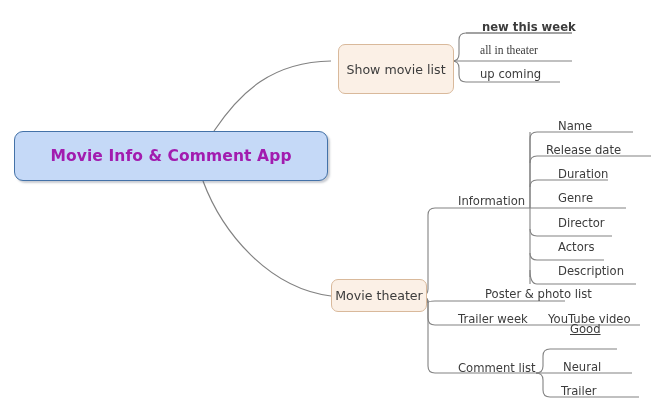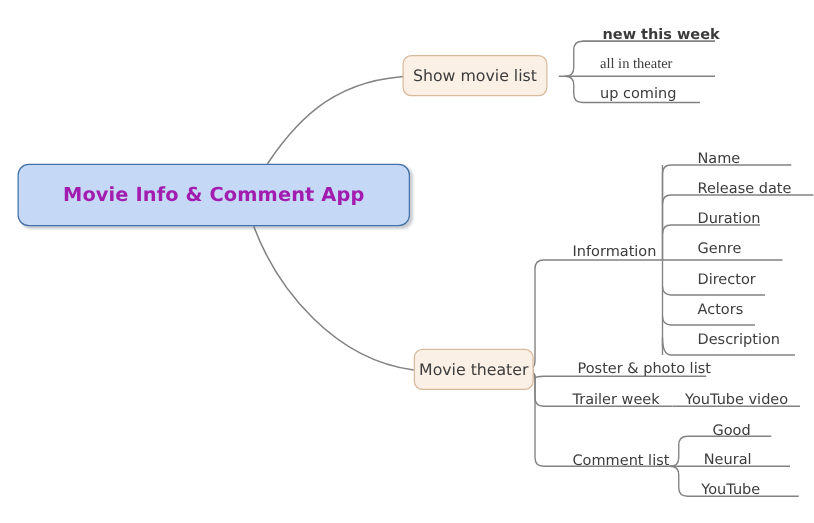--- a/index.html
+++ b/index.html
@@ -58,24 +58,24 @@
     display: flex;
     align-items: center;
     justify-content: center;
   }
   .branch-label {
     font-size: 12.6px;
     color: #3c3c3c;
     white-space: nowrap;
   }
   #node-show-movie-list {
-    left: 322px;
+    left: 338px;
     top: 44px;
     width: 116px;
-    height: 33px;
+    height: 50px;
   }
   #node-movie-detail {
     left: 331px;
     top: 279px;
     width: 96px;
     height: 33px;
   }
 
   
   .leaf {
@@ -146,30 +146,30 @@
   <div class="leaf" style="left:480px; top:44px;font-family:Liberation Serif, serif;">all in theater</div>
   <div class="leaf" style="left:480px; top:68px;">up coming</div>
 
   <div class="branch-node" id="node-movie-detail">
     <span class="branch-label">Movie theater</span>
   </div>
 
   <div class="leaf" style="left:458px; top:195px;">Information</div>
 
   <div class="leaf" style="left:558px; top:120px;">Name</div>
-  <div class="leaf" style="left:558px; top:144px;text-align:right;">Release date</div>
+  <div class="leaf" style="left:546px; top:144px;text-align:right;">Release date</div>
   <div class="leaf" style="left:558px; top:168px;">Duration</div>
   <div class="leaf" style="left:558px; top:192px;">Genre</div>
   <div class="leaf" style="left:558px; top:217px;">Director</div>
   <div class="leaf" style="left:558px; top:241px;">Actors</div>
   <div class="leaf" style="left:558px; top:265px;">Description</div>
 
-  <div class="leaf" style="left:462px; top:288px;">Poster &amp; photo list</div>
+  <div class="leaf" style="left:485px; top:288px;">Poster &amp; photo list</div>
 
   <div class="leaf" style="left:458px; top:313px;">Trailer week</div>
   <div class="leaf" style="left:548px; top:313px;">YouTube video</div>
 
   <div class="leaf" style="left:458px; top:351px;margin-top:11px;">Comment list</div>
-  <div class="leaf" style="left:570px; top:338px;">Good</div>
+  <div class="leaf" style="left:570px; top:323px;text-decoration:underline;">Good</div>
   <div class="leaf" style="left:563px; top:361px;">Neural</div>
-  <div class="leaf" style="left:561px; top:385px;">YouTube</div>
+  <div class="leaf" style="left:561px; top:385px;">Trailer</div>
 
 </div>
 
 </body></html>

